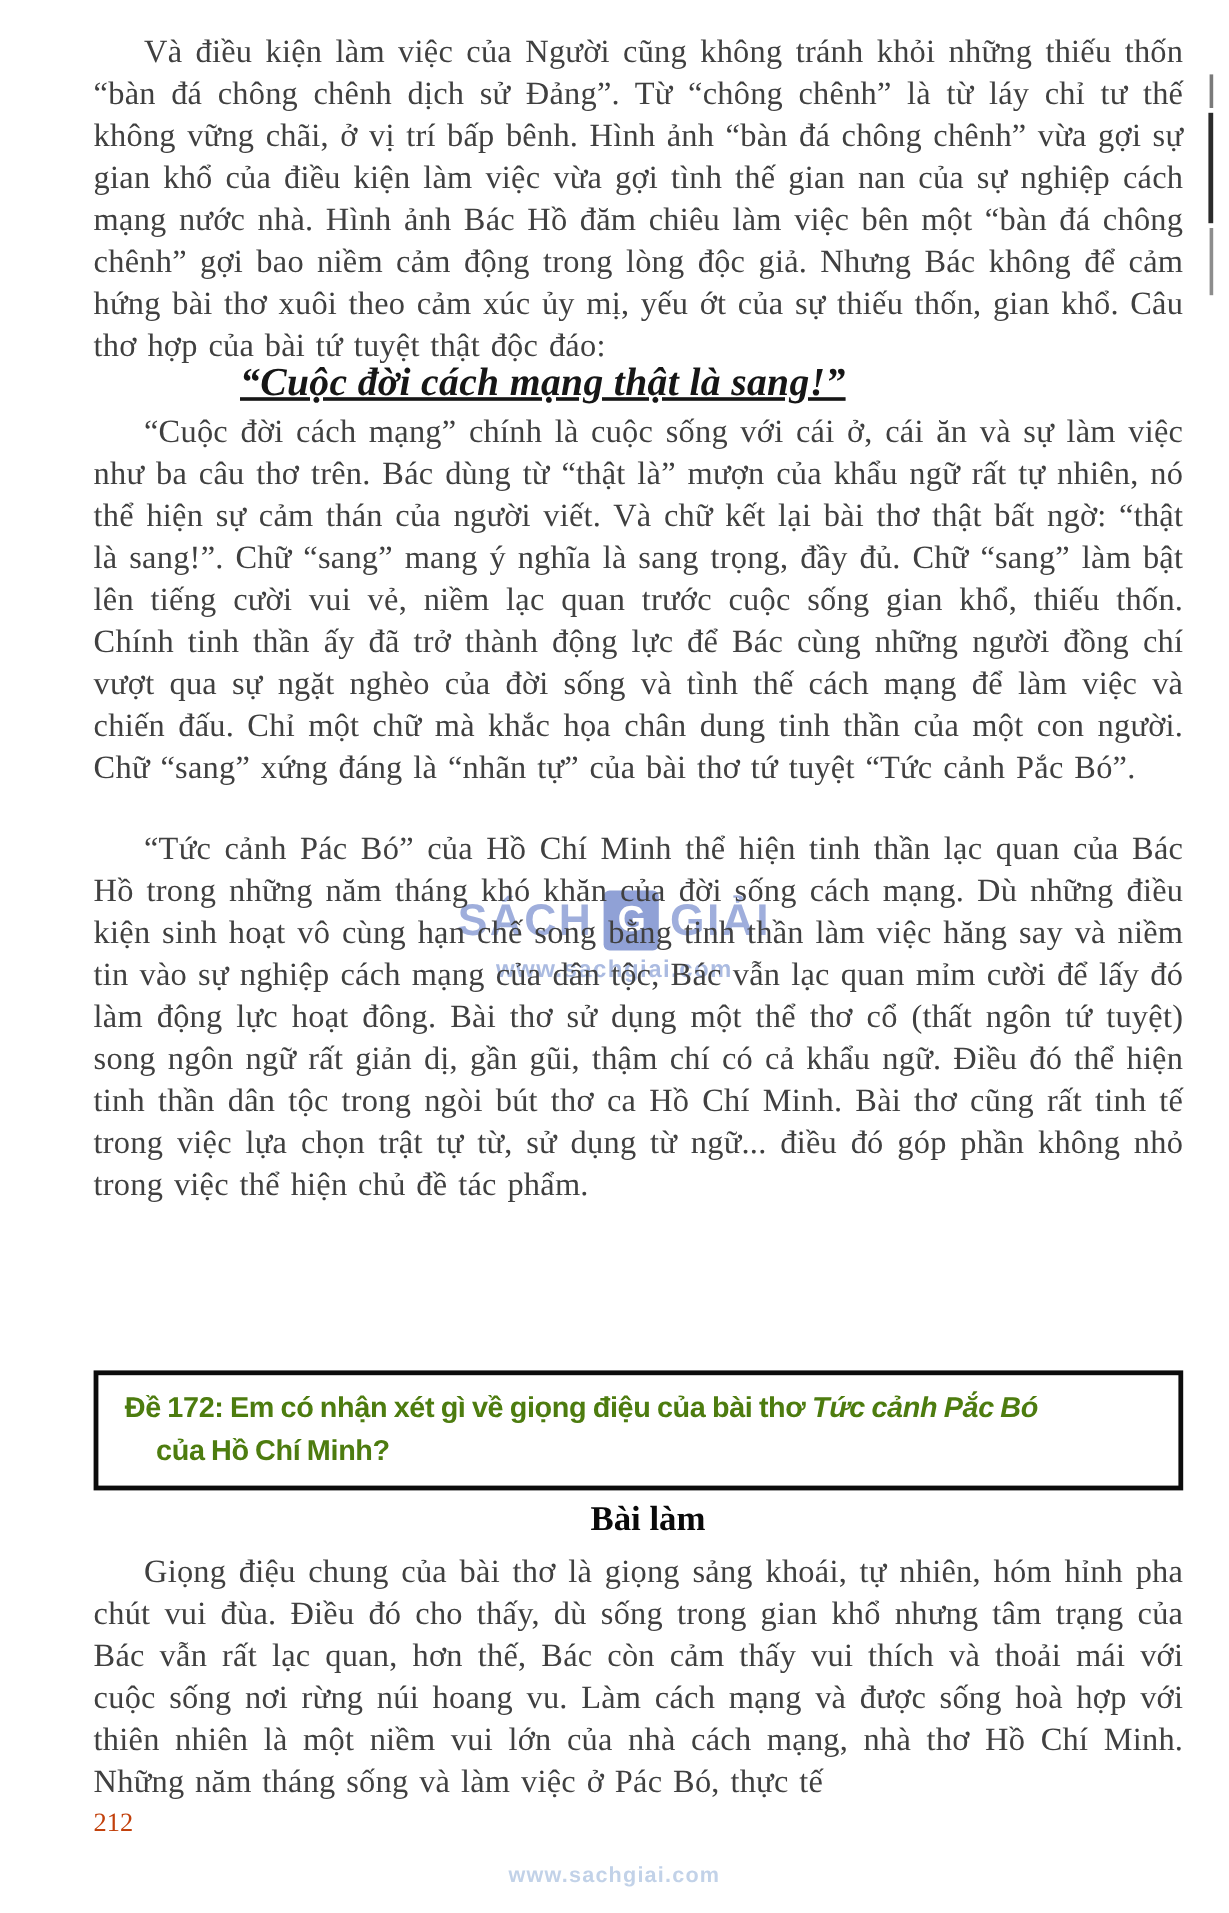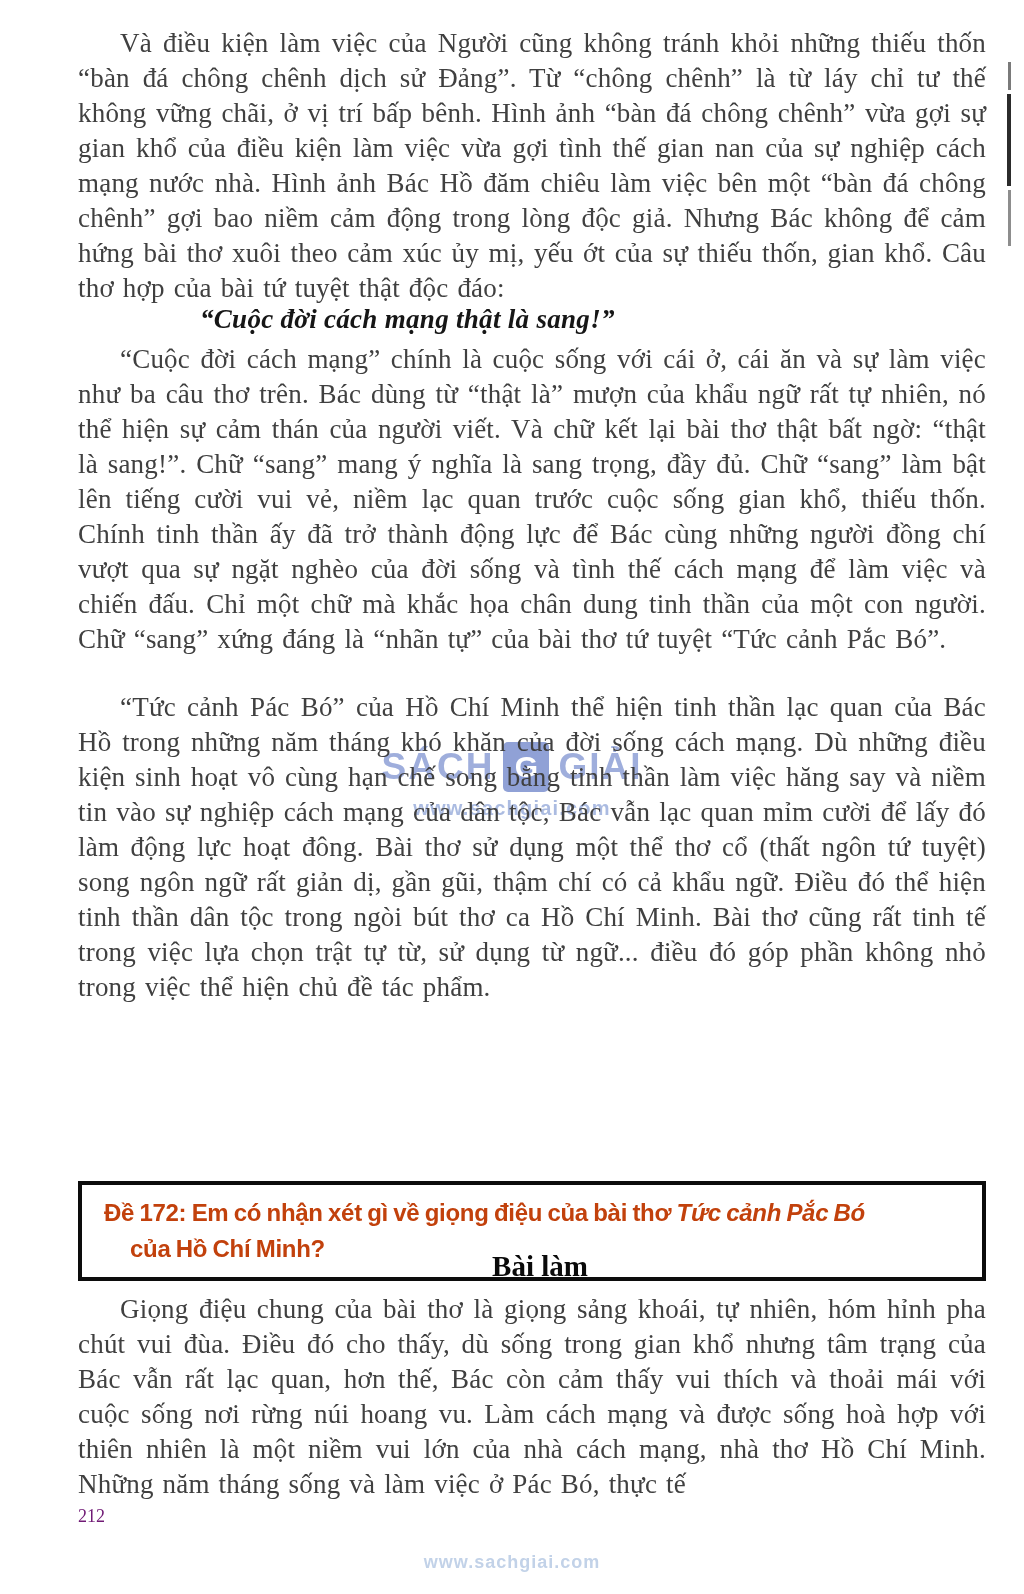--- a/index.html
+++ b/index.html
@@ -7,39 +7,39 @@
   .page {
     position:relative; width:1024px; height:1594px; background:#ffffff;
     overflow:hidden; font-family:"Liberation Serif", serif; color:#161616;
   }
   .block { position:absolute; left:78px; width:908px; }
   .body-par {
     font-size:27px; line-height:35px; text-align:justify; text-indent:42px;
     letter-spacing:0.2px; word-spacing:2px; color:#404040;
   }
   .quote-line {
-    position:absolute; left:200px; top:302px; font-size:27px; line-height:35px;
-    font-style:italic; font-weight:600; letter-spacing:0.3px;
+    position:absolute; left:200px; top:302px; font-size:33px; line-height:35px;
+    font-style:italic; font-weight:600; letter-spacing:0.3px;text-decoration:underline;
   }
   .prompt-box {
     position:absolute; left:78px; top:1142px; width:908px;
     border:4px solid #0c0c0c;
     padding:10px 16px 10px 22px;
     font-family:"Liberation Sans", sans-serif; font-weight:bold;
-    font-size:24px; line-height:36px; color:#c2410c;
-    letter-spacing:-0.3px; word-spacing:-1px;margin-top:39px;
+    font-size:24px; line-height:36px; color:#4d7c0f;
+    letter-spacing:-0.3px; word-spacing:-1px;
   }
   .prompt-line1 { white-space:nowrap; }
   .prompt-line2 { padding-left:26px; }
   .prompt-italic { font-style:italic; }
   .bailam-heading {
     position:absolute; left:62px; top:1250px; width:908px; text-align:center;
     padding-left:48px; font-weight:bold; font-size:29px; color:#0a0a0a;
   }
-  .page-number { position:absolute; left:78px; top:1506px; font-size:18px; color:#701a75; }
+  .page-number { position:absolute; left:78px; top:1506px; font-size:22px; color:#c2410c; }
 
   
   .watermark {
     position:absolute; left:0; top:742px; width:100%; z-index:0;
     display:flex; flex-direction:column; align-items:center;
     pointer-events:none; opacity:0.85;
   }
   .wm-row { display:flex; align-items:center; }
   .wm-word {
     font-family:"Liberation Sans", sans-serif; font-weight:bold;

